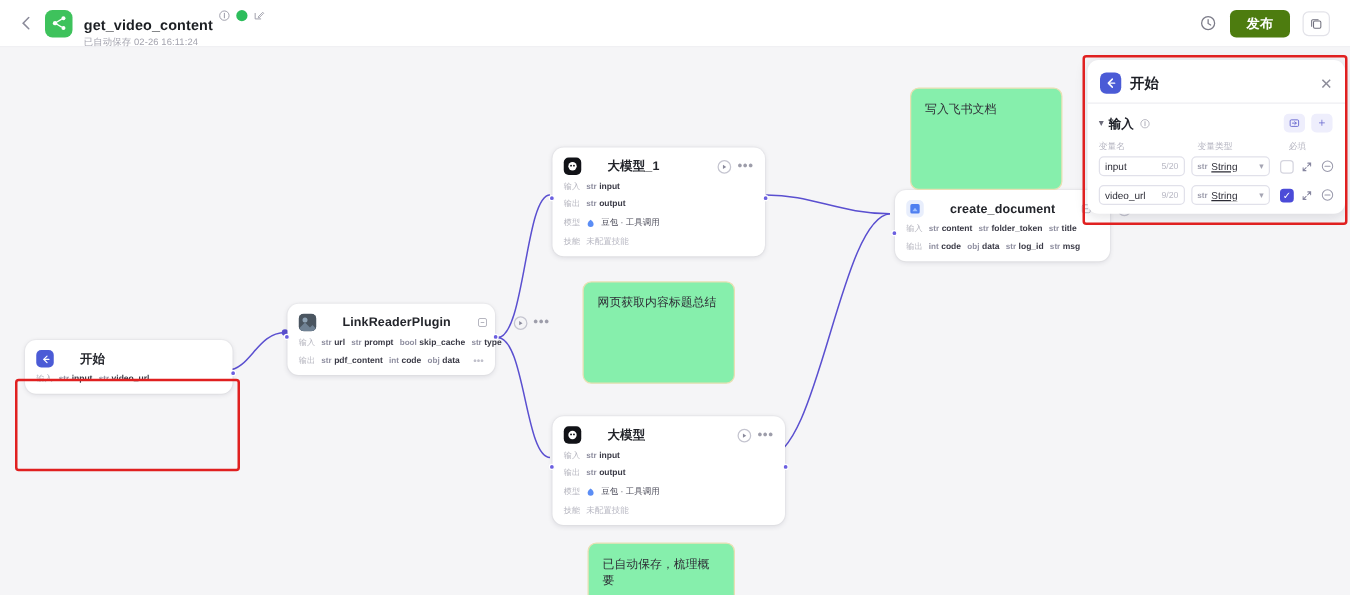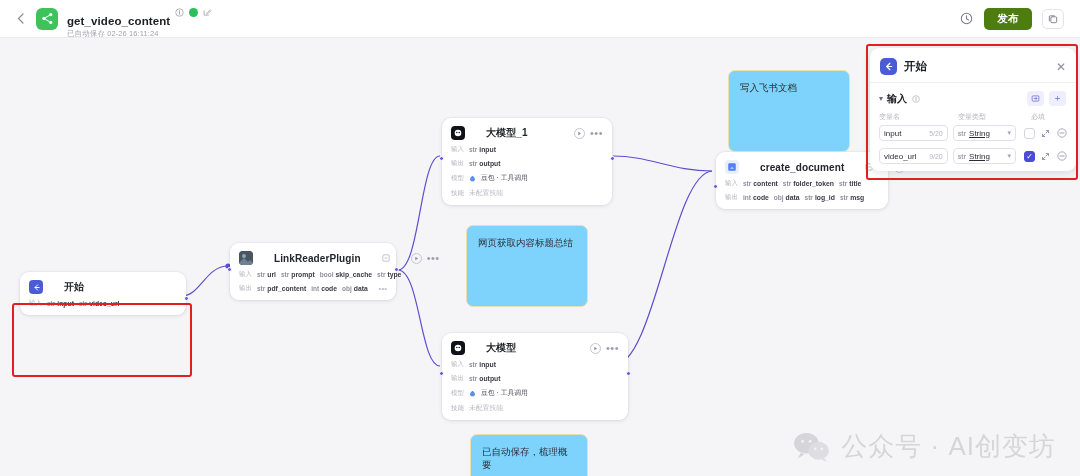--- a/index.html
+++ b/index.html
@@ -81,21 +81,21 @@
   .mini-dots { color: #c0c0cb; font-size: 8px; margin-left: auto; }
 
   
   .port {
     position: absolute; width: 5px; height: 5px; border-radius: 50%;
     background: #6b5fe0; border: 1px solid #fff;
   }
 
   
   .sticky {
-    position: absolute; background: #7dd3fc; border: 1px solid #e8e0b3;
+    position: absolute; background: #86efac; border: 1px solid #e8e0b3;
     border-radius: 7px; padding: 10px 11px;
   }
   .sticky-text { font-size: 9.5px; color: #2e2e36; line-height: 1.4; }
 
   
   .redbox {
     position: absolute; border: 2px solid #e02020; border-radius: 3px;
     pointer-events: none; z-index: 25;
   }
 
@@ -476,35 +476,20 @@
     <div class="sticky" style="left:728px; top:32px; width:122px; height:82px;">
       <div class="sticky-text">写入飞书文档</div>
     </div>
     <div class="sticky" style="left:466px; top:187px; width:122px; height:82px;">
       <div class="sticky-text">网页获取内容标题总结</div>
     </div>
     <div class="sticky" style="left:470px; top:396px; width:118px; height:60px;">
       <div class="sticky-text">已自动保存，梳理概要</div>
     </div>
 
-    <div class="watermark">
-      <span style="display:flex;">
-        <svg width="38" height="32" viewBox="0 0 40 34">
-          <ellipse cx="14" cy="13" rx="13" ry="11" fill="#c9c9cf"></ellipse>
-          <path d="M8 23 L5 29 L12 25z" fill="#c9c9cf"></path>
-          <ellipse cx="27" cy="21" rx="11" ry="9.5" fill="#d5d5da"></ellipse>
-          <path d="M33 29 L36 33 L30 30z" fill="#d5d5da"></path>
-          <circle cx="10" cy="11" r="1.6" fill="#f2f2f4"></circle>
-            <circle cx="18" cy="11" r="1.6" fill="#f2f2f4"></circle>
-          <circle cx="23.5" cy="19" r="1.4" fill="#f2f2f4"></circle>
-            <circle cx="30.5" cy="19" r="1.4" fill="#f2f2f4"></circle>
-        </svg>
-      </span>
-      <span class="wm-text">公众号 · AI创变坊</span>
-    </div>
 
   </div>
 
   <div class="panel">
     <div class="panel-head">
       <div class="panel-ico">
         <svg width="11" height="11" viewBox="0 0 12 12">
             <path d="M7.5 2.5 L4 6 l3.5 3.5" stroke="#fff" stroke-width="1.3" fill="none" stroke-linecap="round" stroke-linejoin="round"></path>
             <path d="M9.5 6H4.3" stroke="#fff" stroke-width="1.3" stroke-linecap="round"></path>
           </svg>

